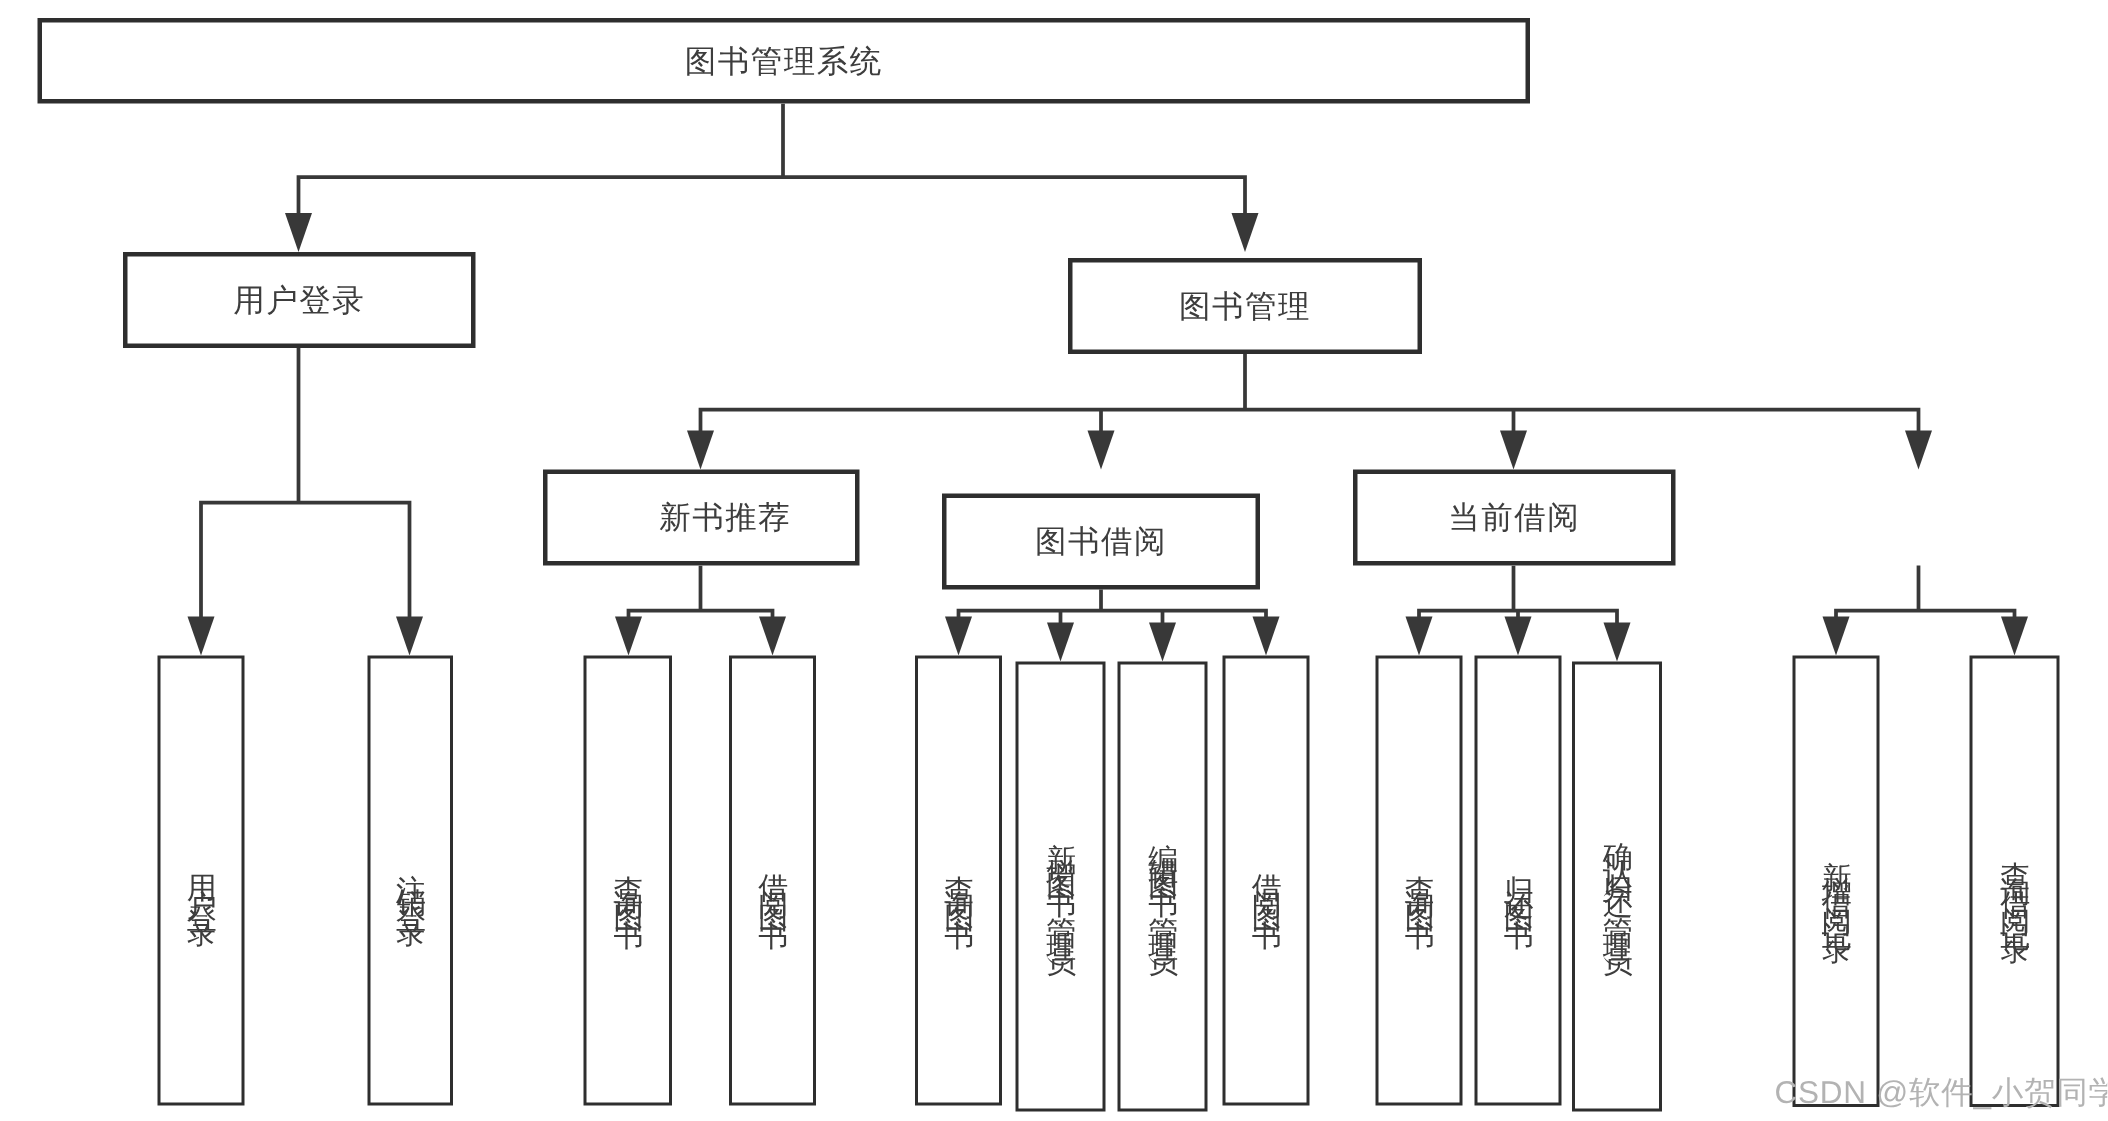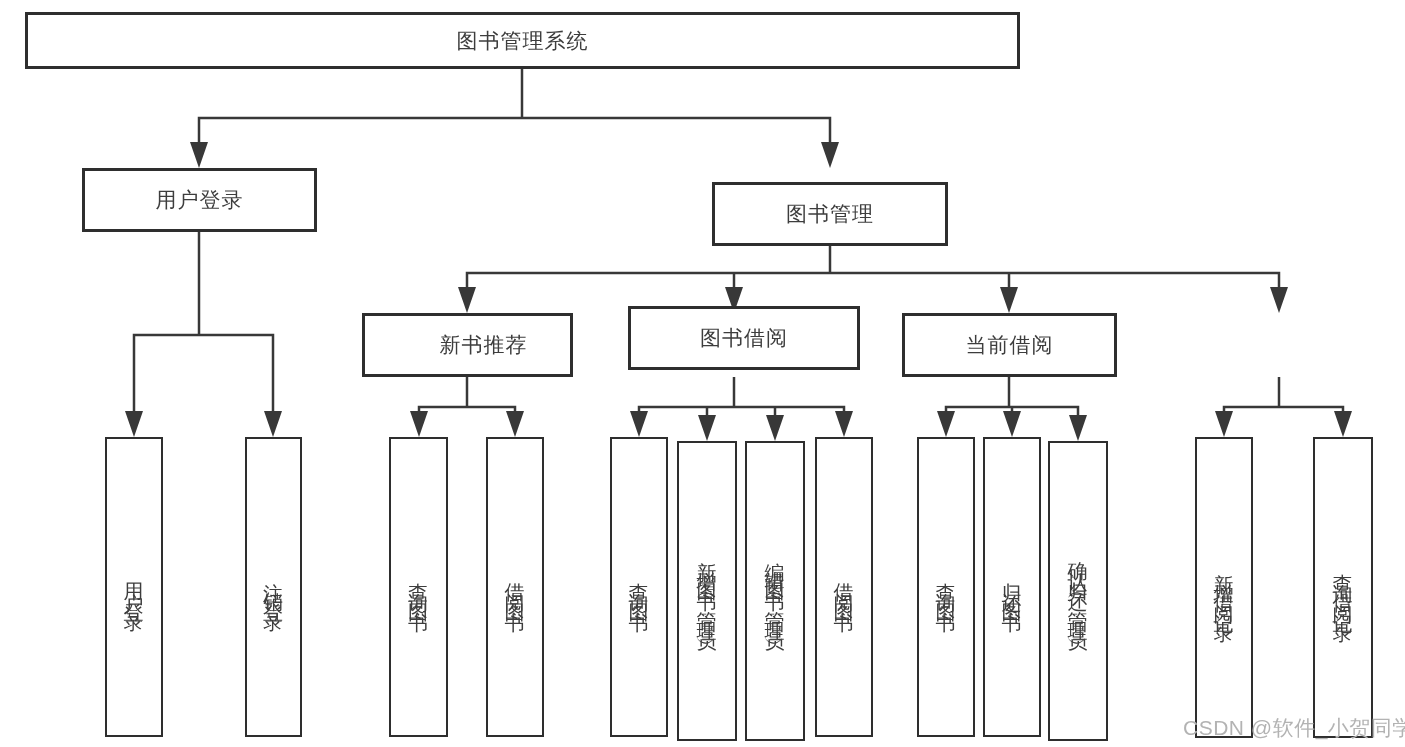--- a/index.html
+++ b/index.html
@@ -105,24 +105,24 @@
       <polygon points="1003,411 1021,411 1012,437"></polygon>
       <polygon points="1069,415 1087,415 1078,441"></polygon>
       <polygon points="1215,411 1233,411 1224,437"></polygon>
       <polygon points="1334,411 1352,411 1343,437"></polygon>
     </g>
   </svg>
 
   <div class="node h" style="left:25px; top:12px; width:995px; height:57px;text-align:right;">图书管理系统</div>
 
   <div class="node h" style="left:82px; top:168px; width:235px; height:64px;">用户登录</div>
-  <div class="node h" style="left:712px; top:182px; width:236px; height:64px;">图书管理</div>
+  <div class="node h" style="left:712px; top:172px; width:236px; height:64px;">图书管理</div>
 
   <div class="node h" style="left:362px; top:313px; width:211px; height:64px;padding-left:32px;">新书推荐</div>
-  <div class="node h" style="left:628px; top:306px; width:232px; height:64px;">图书借阅</div>
+  <div class="node h" style="left:628px; top:329px; width:212px; height:64px;">图书借阅</div>
   <div class="node h" style="left:902px; top:313px; width:215px; height:64px;text-align:right;">当前借阅</div>
 
   <div class="node v" style="left:105px; top:437px; width:58px; height:300px;">用户登录</div>
   <div class="node v" style="left:245px; top:437px; width:57px; height:300px;">注销登录</div>
 
   <div class="node v" style="left:389px; top:437px; width:59px; height:300px;">查询图书</div>
   <div class="node v" style="left:486px; top:437px; width:58px; height:300px;">借阅图书</div>
 
   <div class="node v" style="left:610px; top:437px; width:58px; height:300px;">查询图书</div>
   <div class="node v" style="left:677px; top:441px; width:60px; height:300px;">新增图书（管理员）</div>

